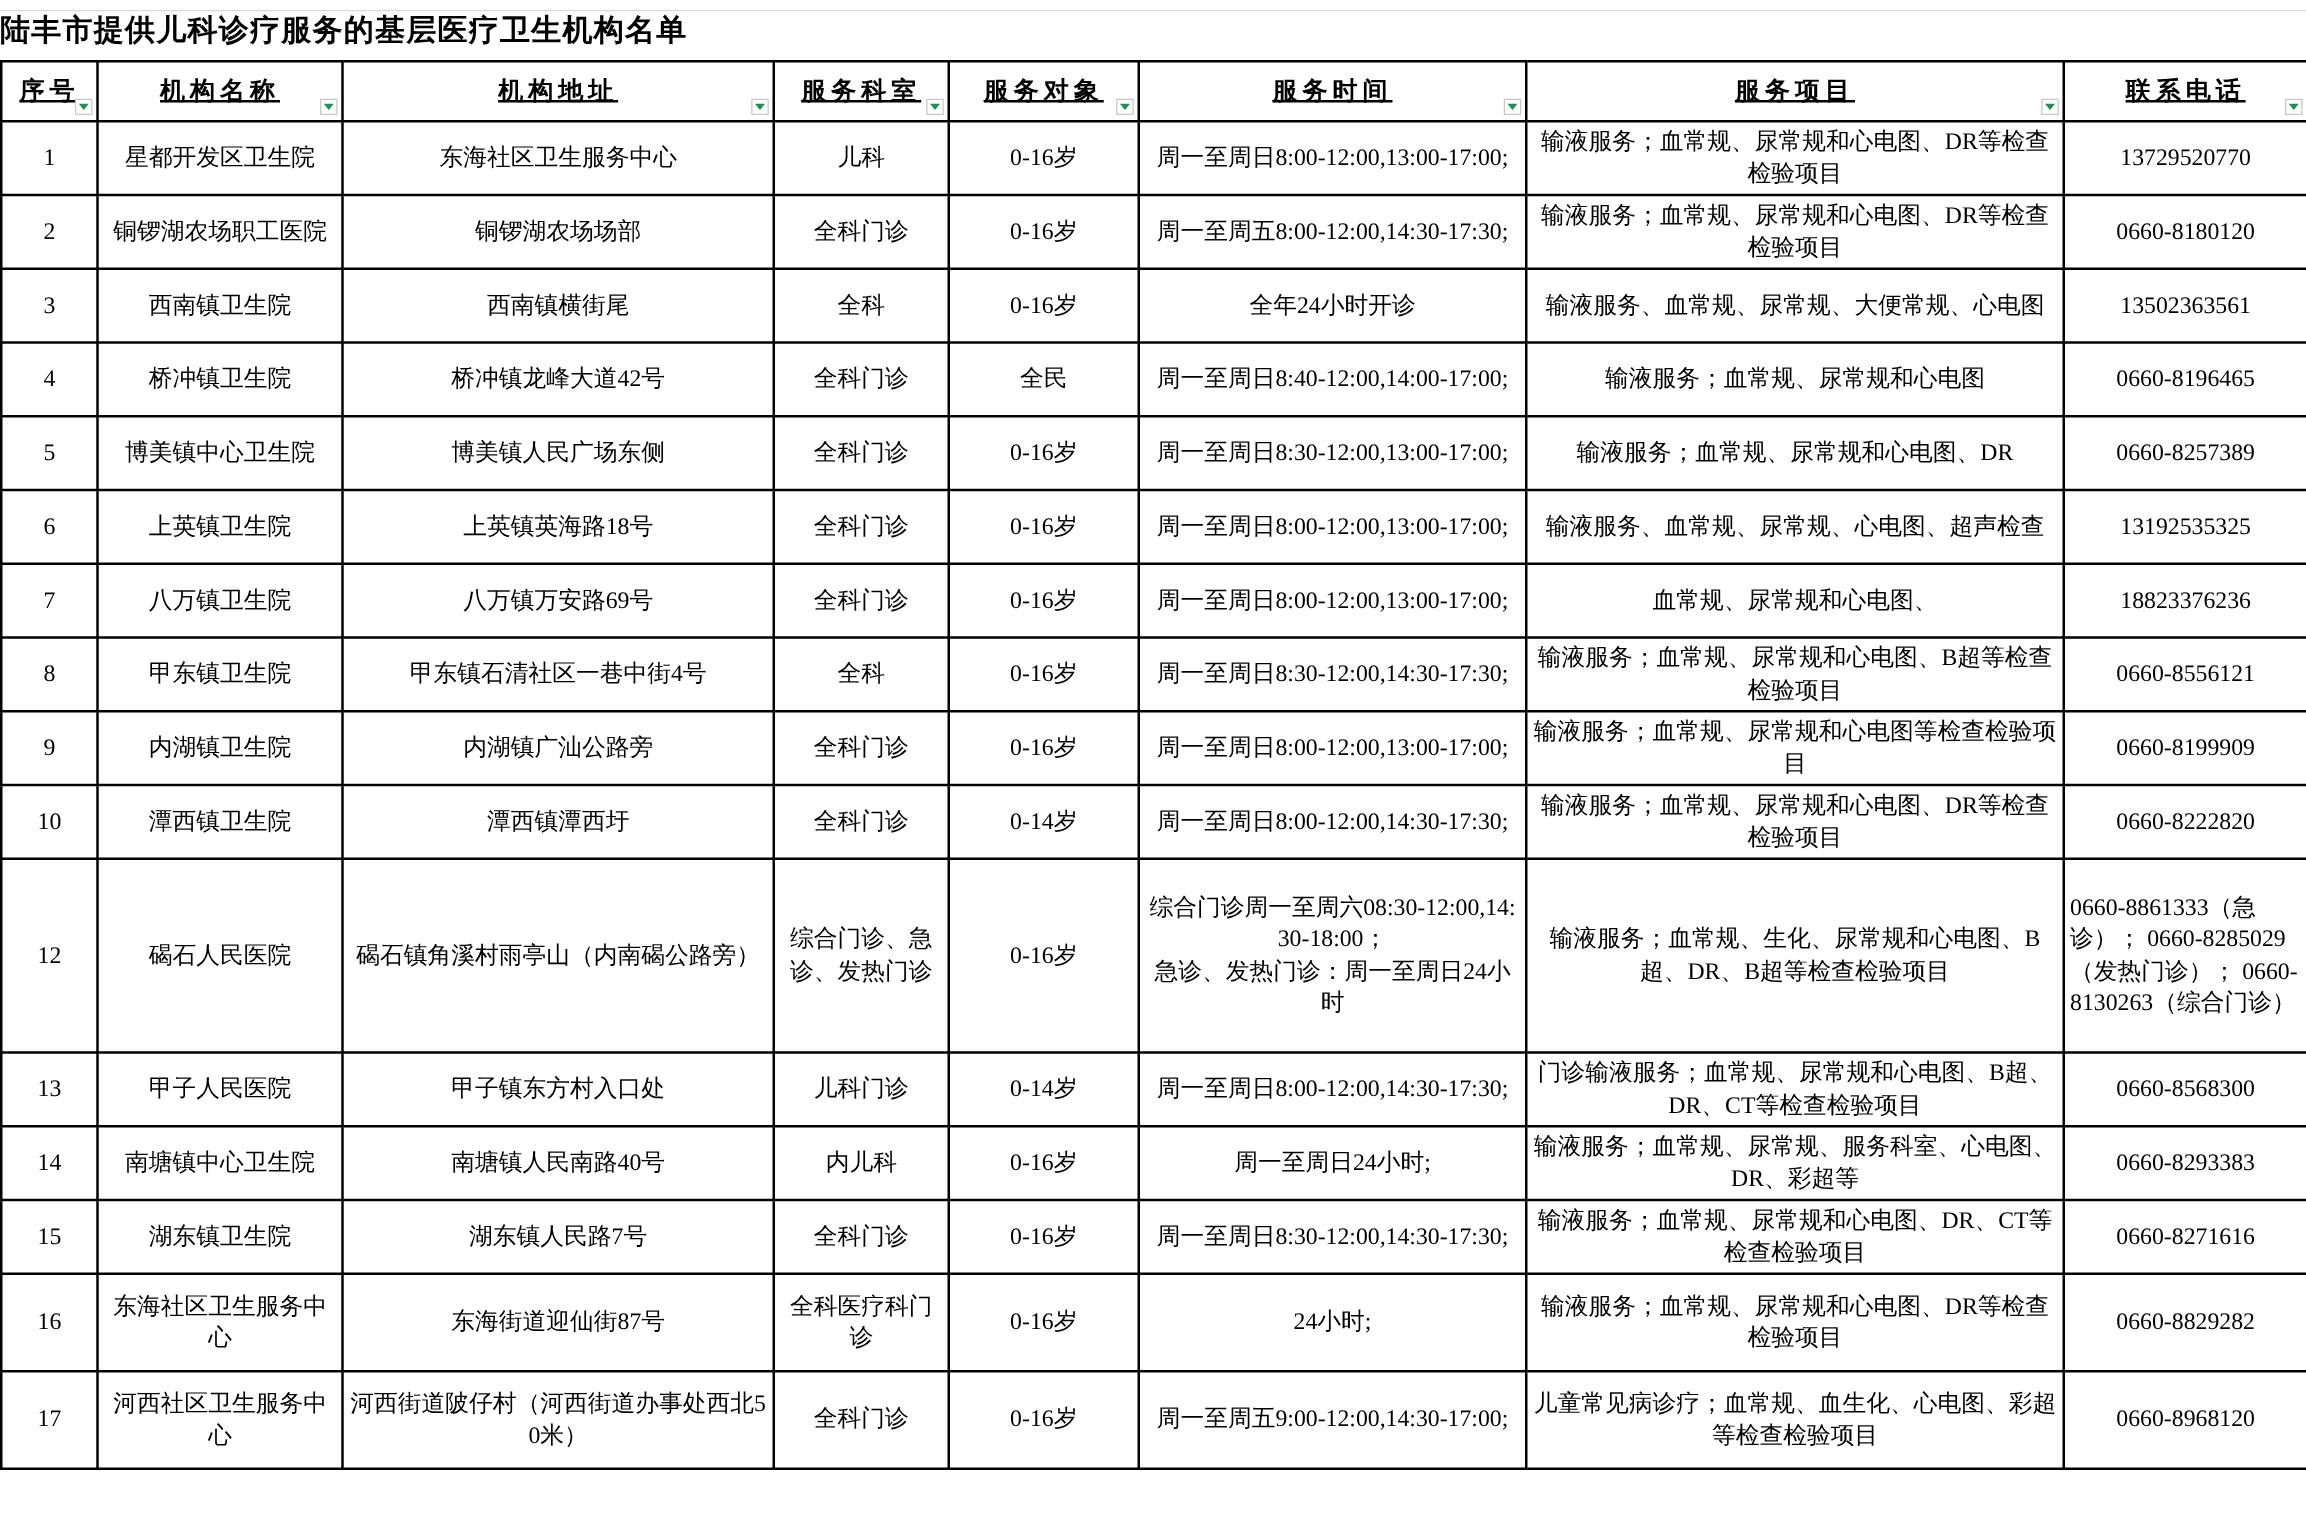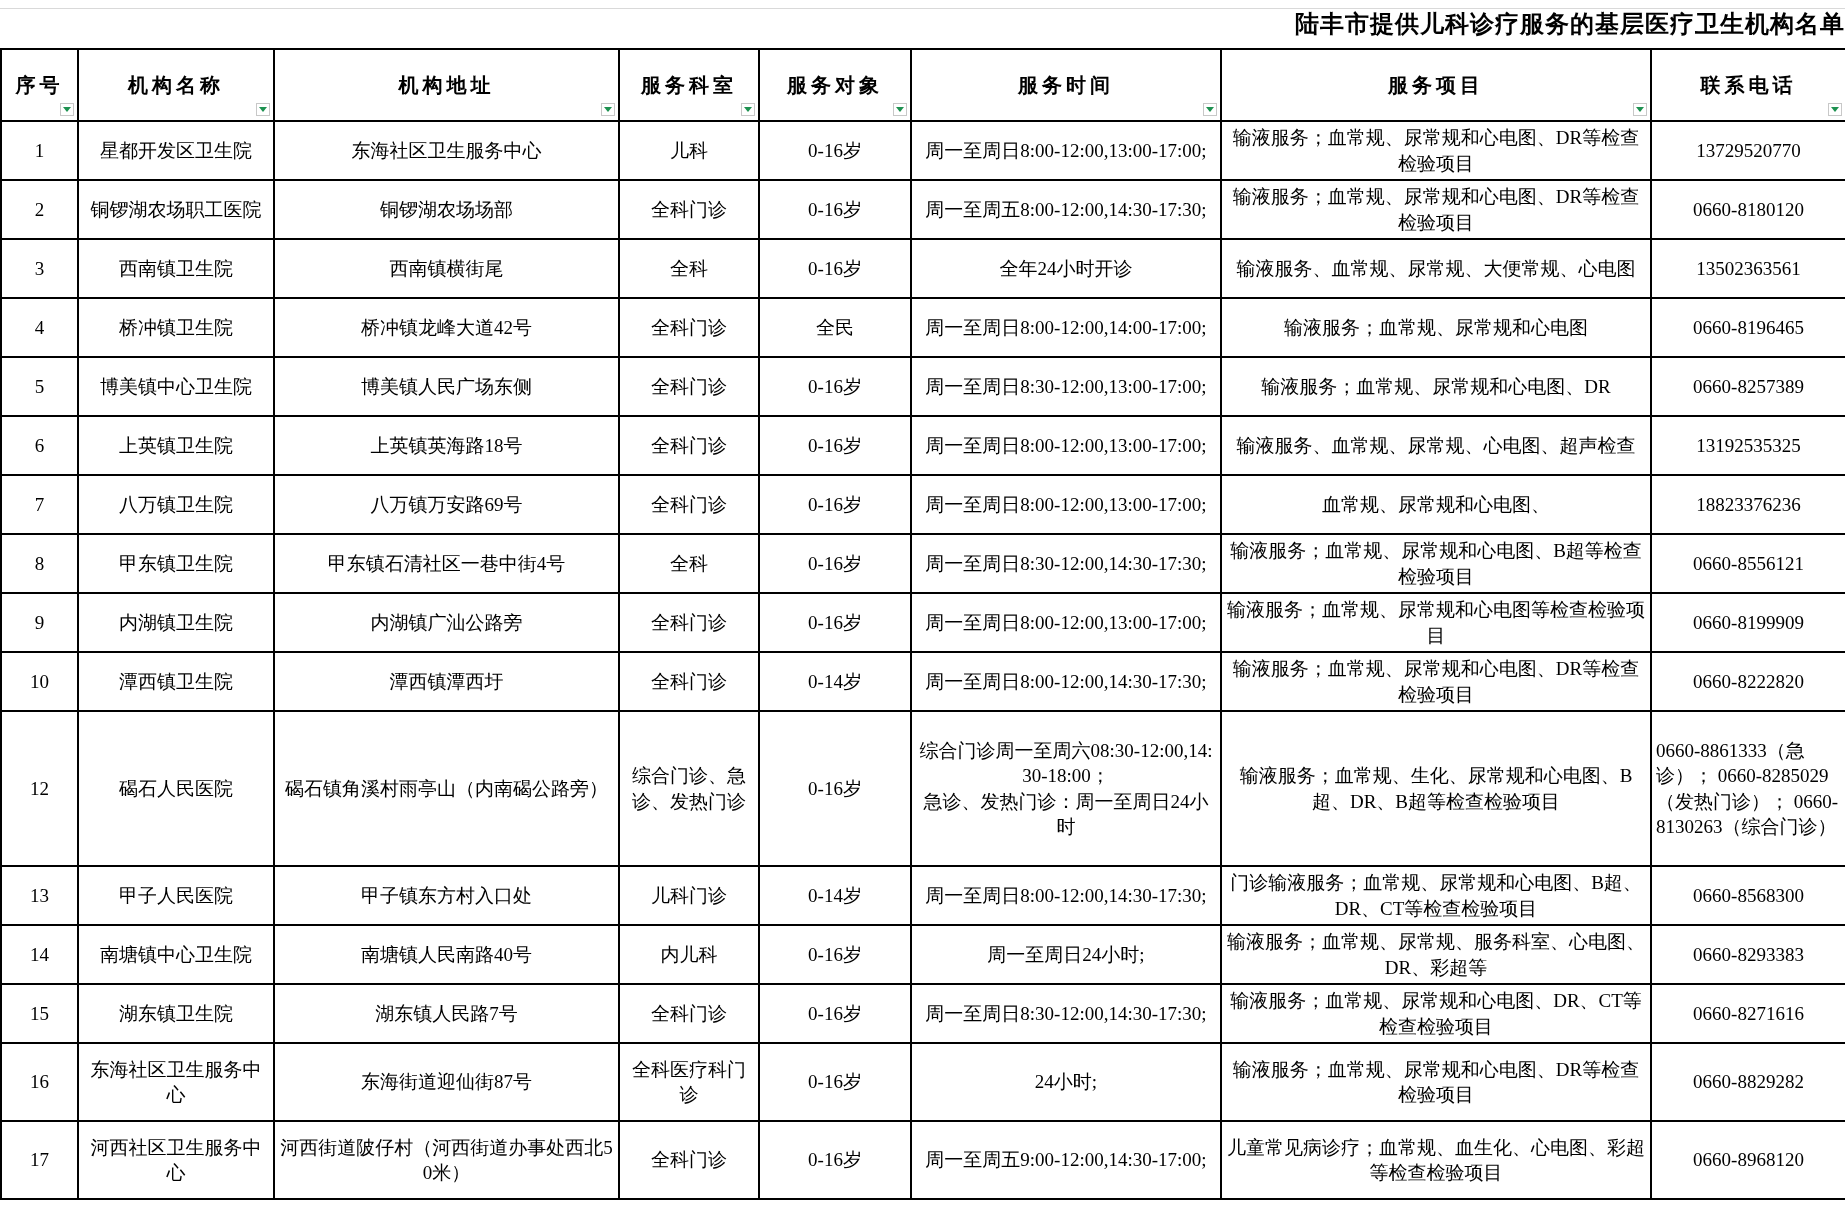--- a/index.html
+++ b/index.html
@@ -21,21 +21,21 @@
     position: absolute;
     left: 0; right: 0; top: 8px;
     height: 1px;
     background: #d9d9d9;
   }
   .title-band {
     position: relative;
     height: 48px;
     display: flex;
     align-items: center;
-    justify-content: flex-end;
+    justify-content: flex-start;
   }
   .title-band .title {
     font-size: 24px;
     font-weight: bold;
     letter-spacing: 1px;
   }
   table.grid {
     table-layout: fixed;
     width: 1845px;
     border-collapse: collapse;
@@ -44,21 +44,21 @@
   table.grid th, table.grid td {
     border: 2px solid #000000;
     vertical-align: middle;
     padding: 2px 4px;
     font-size: 19px;
     line-height: 1.32;
     text-align: center;
     word-break: break-all;
     overflow: hidden;
   }
-  table.grid thead tr { height: 72px; }
+  table.grid thead tr { height: 48px; text-decoration: underline; }
   table.grid tbody tr { height: 59px; }
   table.grid tbody tr.row-tall   { height: 155px; }
   table.grid tbody tr.row-medium { height: 78px; }
   table.grid th {
     position: relative;
     font-size: 20px;
     font-weight: bold;
     letter-spacing: 4px;
   }
   td.cell-hours, td.cell-services {
@@ -192,21 +192,21 @@
           <td class="cell-hours">全年24小时开诊</td>
           <td class="cell-services">输液服务、血常规、尿常规、大便常规、心电图</td>
           <td class="cell-phone">13502363561</td>
         </tr>
         <tr>
           <td class="cell-no">4</td>
           <td class="cell-name">桥冲镇卫生院</td>
           <td class="cell-address">桥冲镇龙峰大道42号</td>
           <td class="cell-department">全科门诊</td>
           <td class="cell-target">全民</td>
-          <td class="cell-hours">周一至周日8:00-12:00,14:00-17:00;</td>
+          <td class="cell-hours">周一至周日8:40-12:00,14:00-17:00;</td>
           <td class="cell-services">输液服务；血常规、尿常规和心电图</td>
           <td class="cell-phone">0660-8196465</td>
         </tr>
         <tr>
           <td class="cell-no">5</td>
           <td class="cell-name">博美镇中心卫生院</td>
           <td class="cell-address">博美镇人民广场东侧</td>
           <td class="cell-department">全科门诊</td>
           <td class="cell-target">0-16岁</td>
           <td class="cell-hours">周一至周日8:30-12:00,13:00-17:00;</td>

